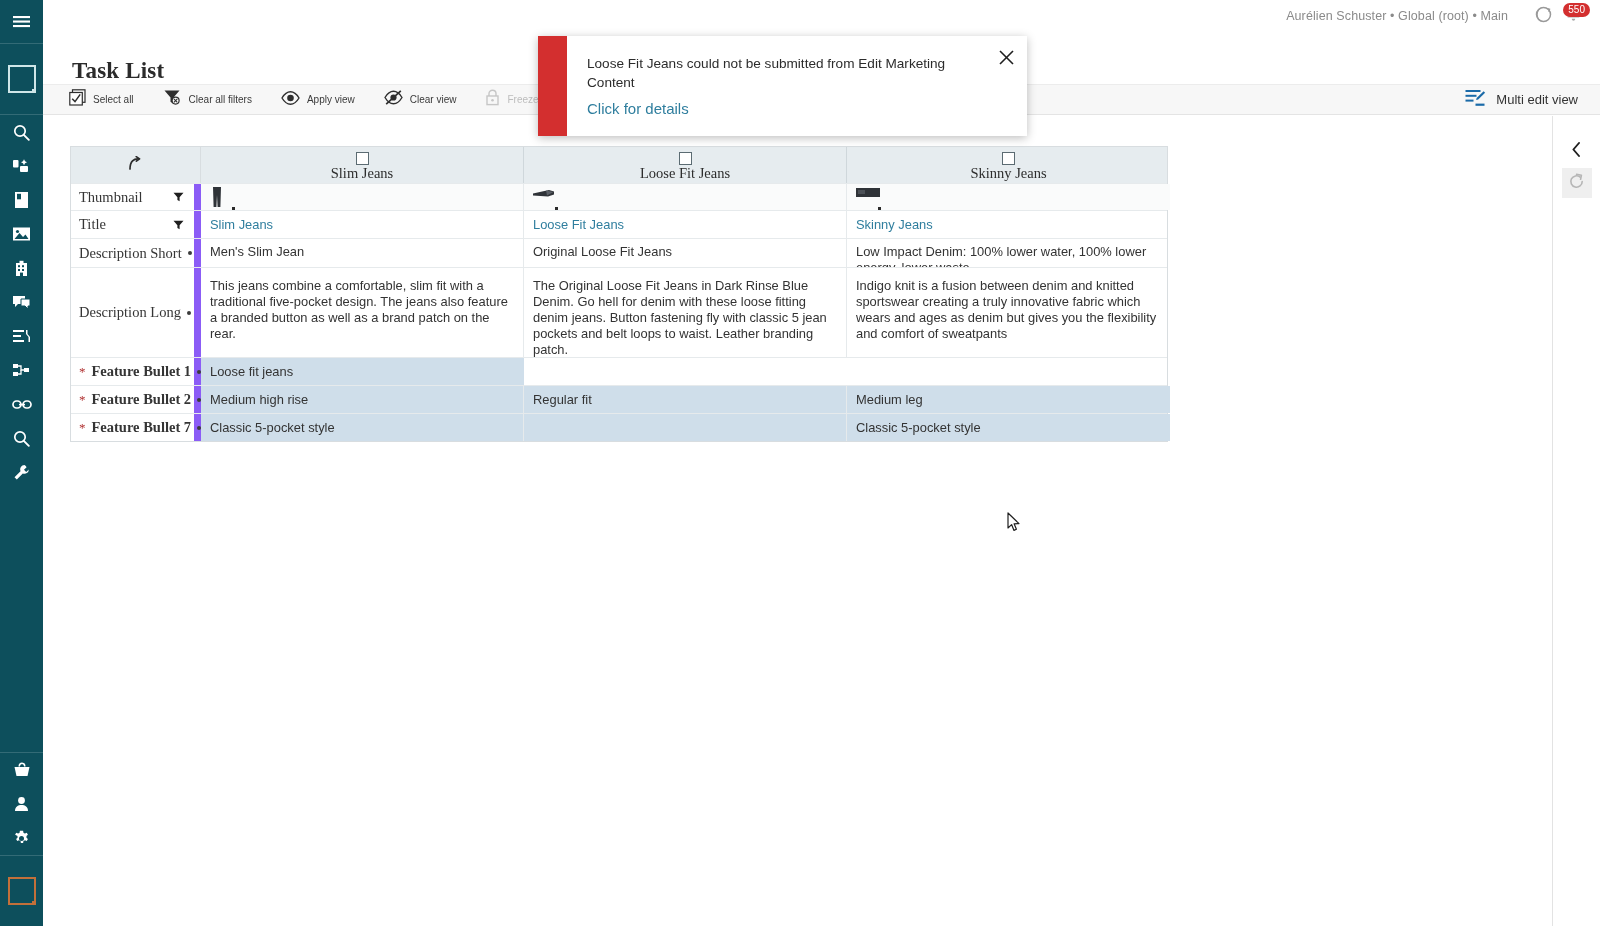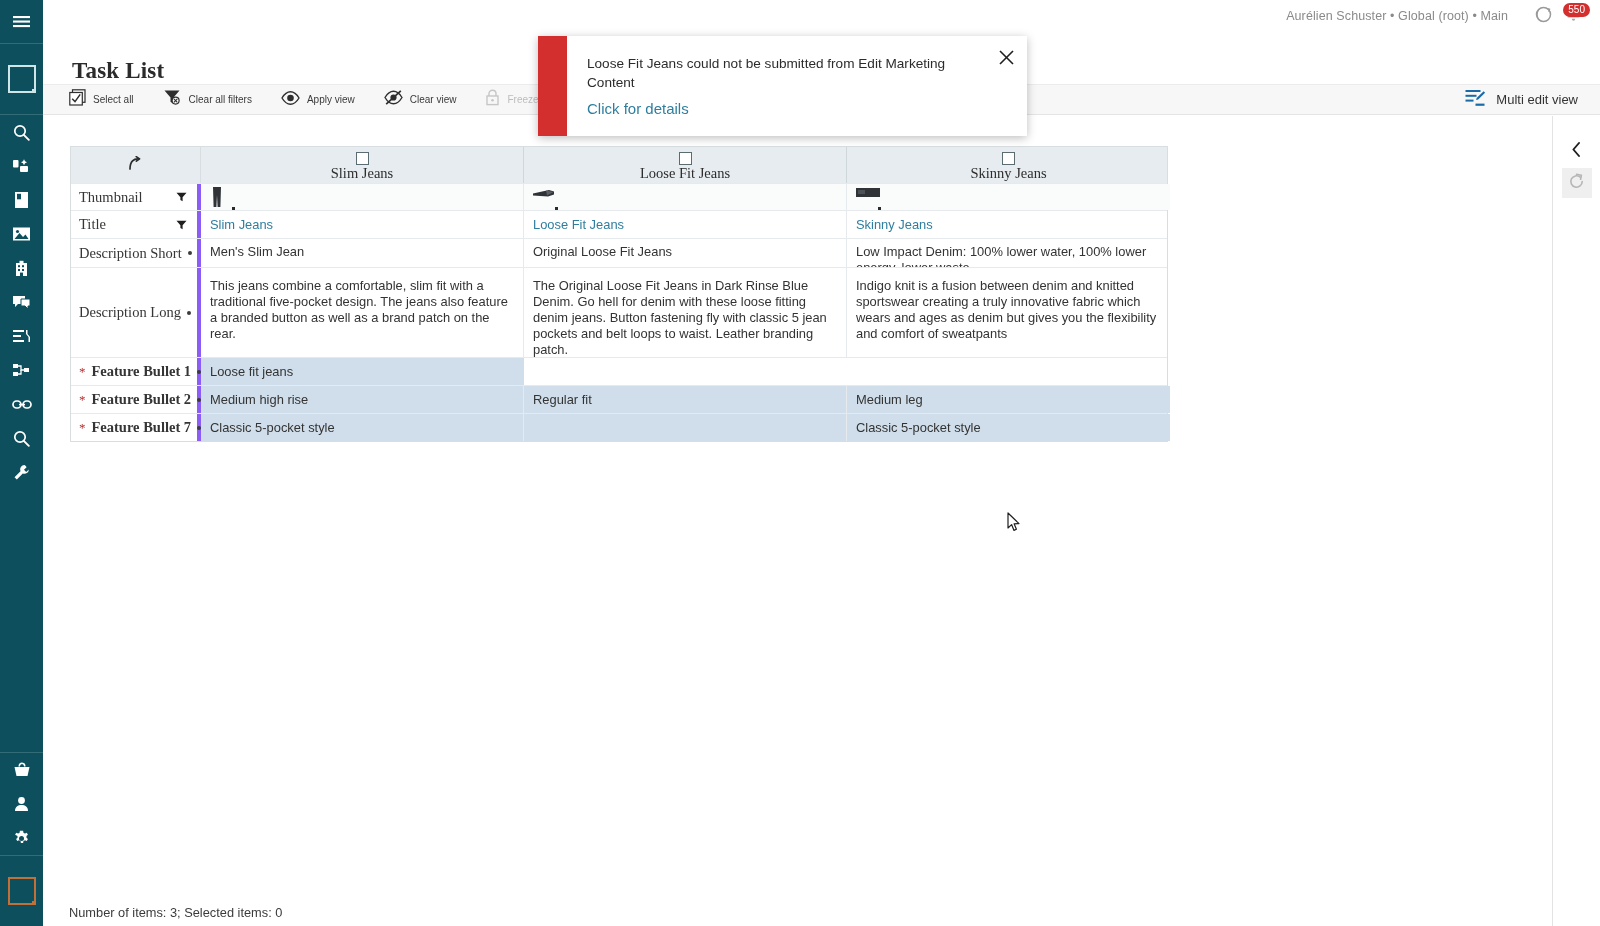--- a/index.html
+++ b/index.html
@@ -122,21 +122,21 @@
   }
   .hd-name {
     font-family: "Liberation Serif", serif;
     font-size: 14.5px; color: #2d2d2d; line-height: 15px;
   }
 
   
   .body-row { border-top: 1px solid #e6eaec; }
   .body-row .col-label {
     display: flex; align-items: center;
-    border-right: 4px solid #8b5cf6;
+    border-right: 7px solid #8b5cf6;
     padding: 0 10px 0 8px; gap: 6px;
     background: #fff;
   }
   .rl-text {
     font-family: "Liberation Serif", serif;
     font-size: 14.5px; color: #353535; flex: 1 1 auto;
     white-space: nowrap;
   }
   .rl-req { color: #b03030; font-size: 13px; font-family: "Liberation Serif", serif; }
   .rl-text.bold { font-weight: bold; }
@@ -667,23 +667,20 @@
     <div id="rp-refresh">
       <span>
         <svg width="17" height="17" viewBox="0 0 17 17">
           <path d="M14.2 8.5 A5.7 5.7 0 1 1 12.2 4.2" fill="none" stroke="#b6b6b6" stroke-width="1.6" stroke-linecap="round"></path>
           <path d="M8.6 1.4 L13.4 2.3 L12.6 6.3" fill="none" stroke="#b6b6b6" stroke-width="1.6" stroke-linecap="round" stroke-linejoin="round"></path>
         </svg>
       </span>
     </div>
   </aside>
 
-  <div id="statusbar">
-    <span>Number of items: 3; Selected items: 0</span>
-  </div>
 
   <div id="cursor">
     <svg width="14" height="20" viewBox="0 0 14 20">
       <path d="M1 1 L1 16 L4.6 12.6 L7 18.4 L9.4 17.3 L7.1 11.8 L12 11.6 Z" fill="#ffffff" stroke="#1f1f1f" stroke-width="1.2" stroke-linejoin="round"></path>
     </svg>
   </div>
 
 </div>
 
 </body></html>

